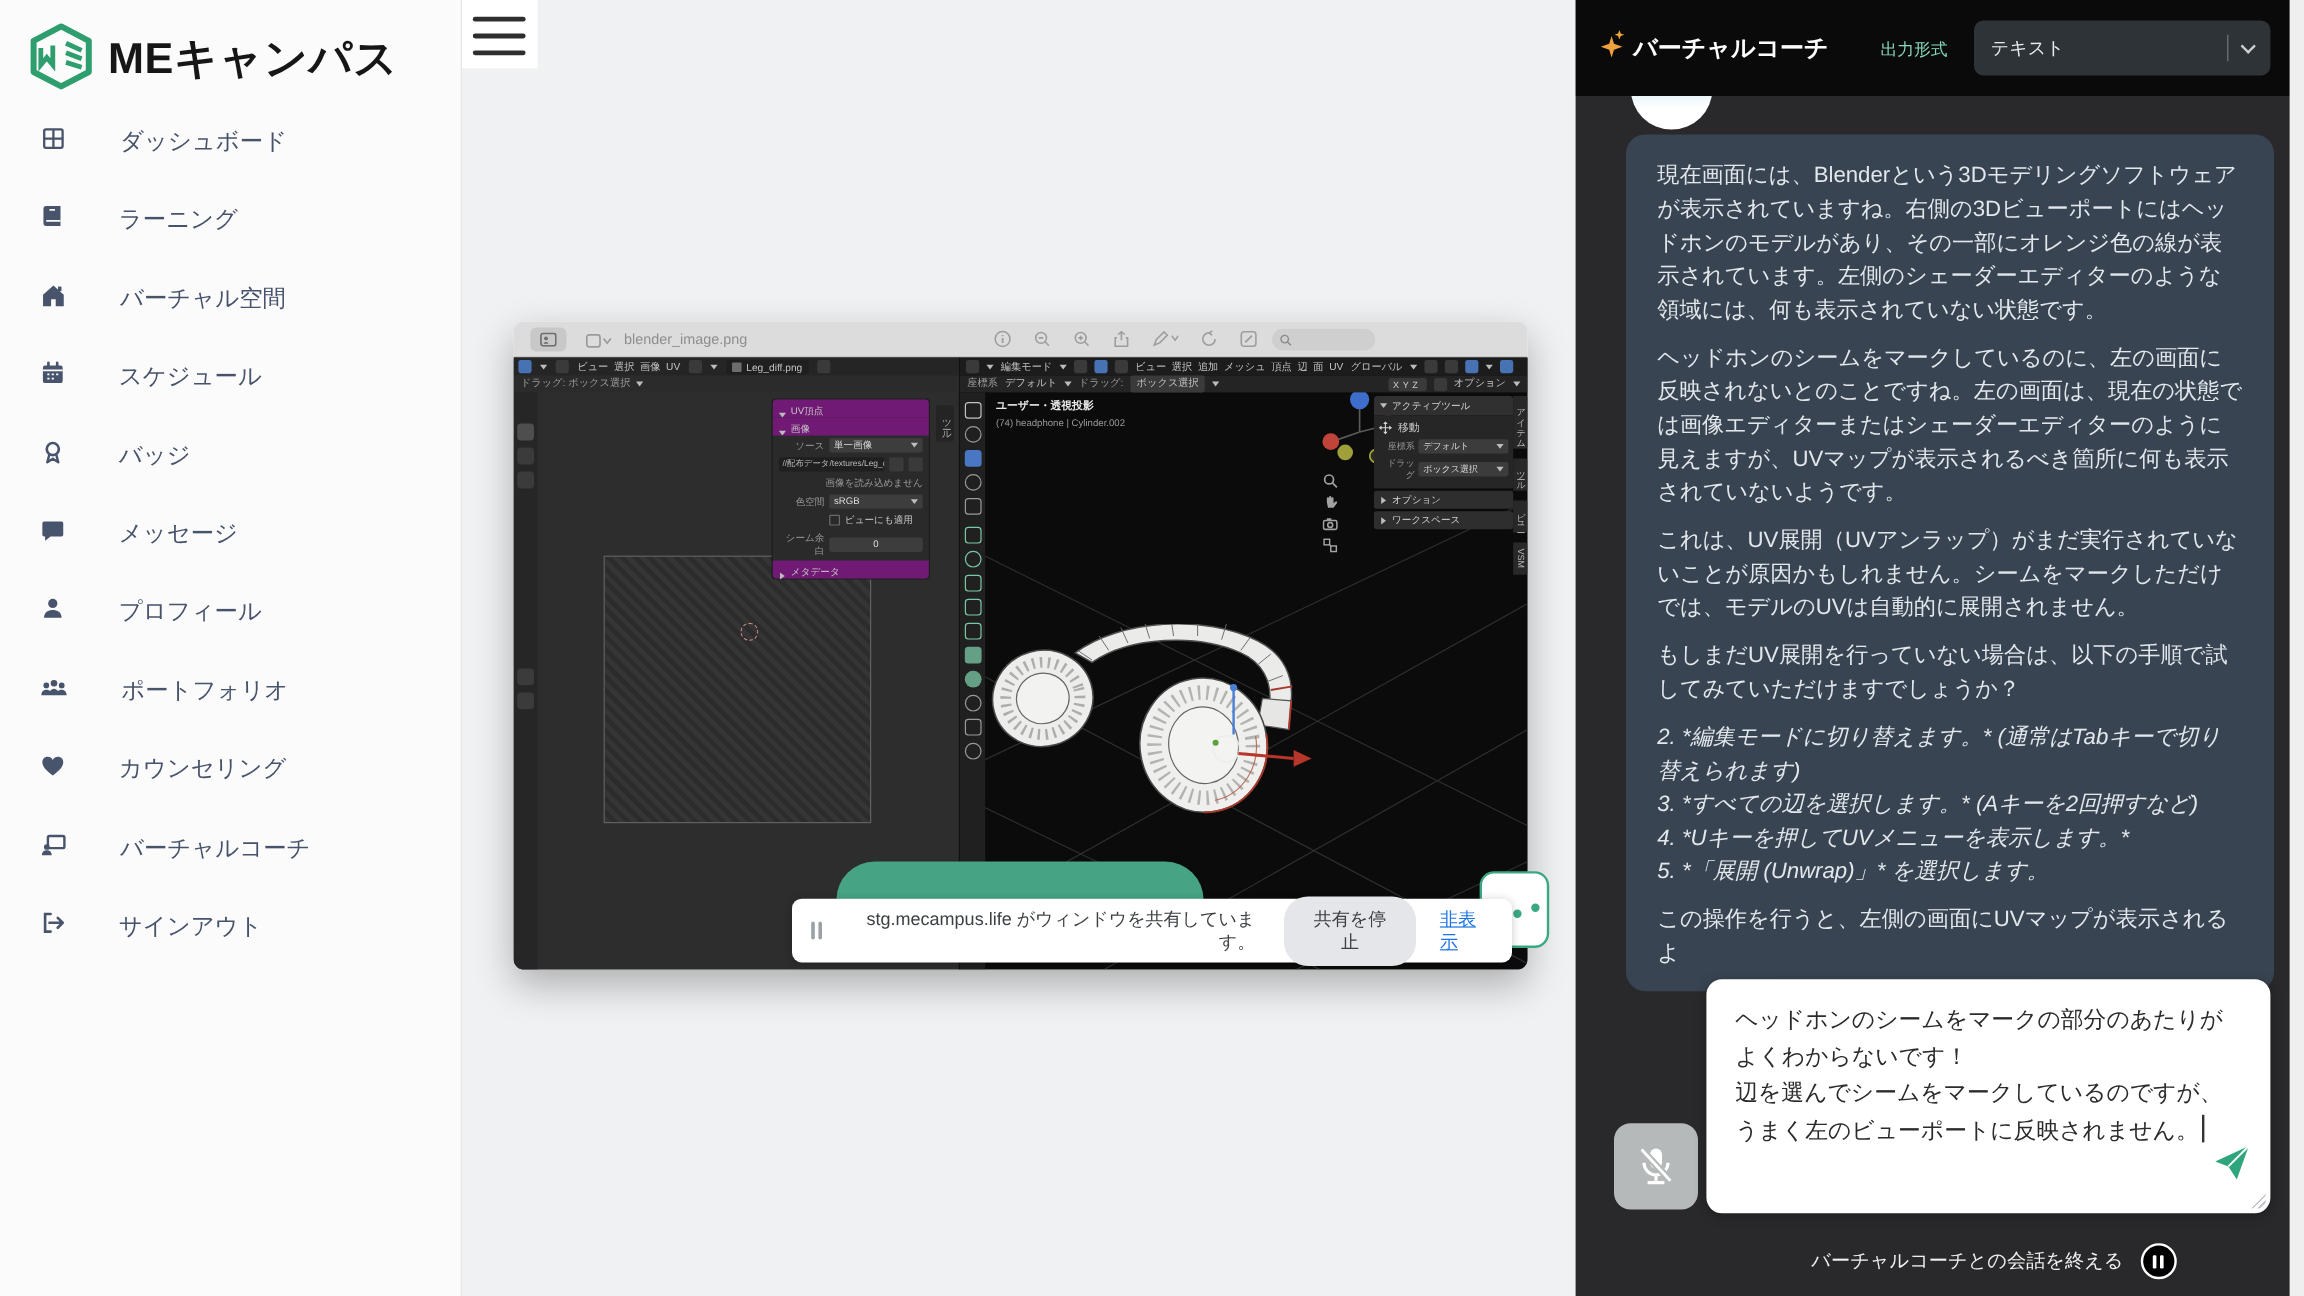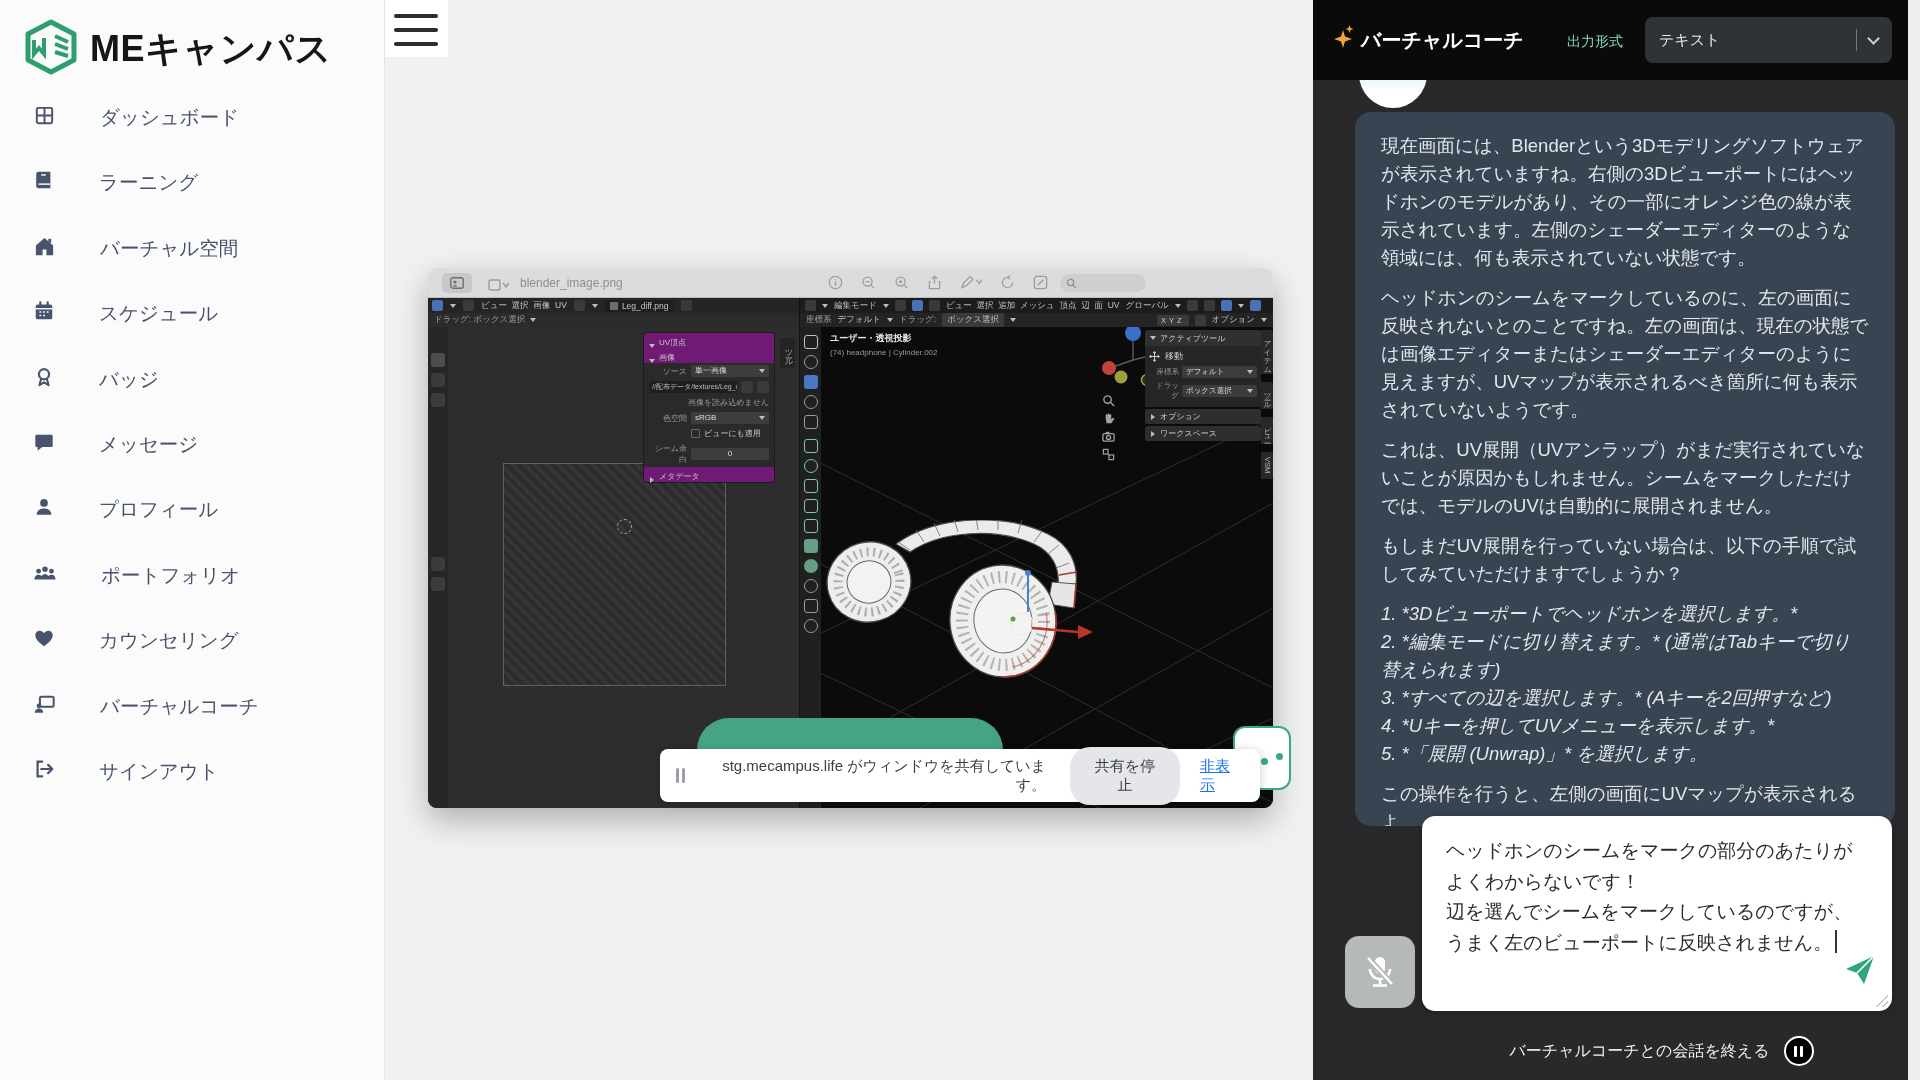--- a/index.html
+++ b/index.html
@@ -597,21 +597,20 @@
       <span class="chev"></span>
     </div>
   </div>
 
   <div class="bubble">
     <p>現在画面には、Blenderという3Dモデリングソフトウェアが表示されていますね。右側の3Dビューポートにはヘッドホンのモデルがあり、その一部にオレンジ色の線が表示されています。左側のシェーダーエディターのような領域には、何も表示されていない状態です。</p>
     <p>ヘッドホンのシームをマークしているのに、左の画面に反映されないとのことですね。左の画面は、現在の状態では画像エディターまたはシェーダーエディターのように見えますが、UVマップが表示されるべき箇所に何も表示されていないようです。</p>
     <p>これは、UV展開（UVアンラップ）がまだ実行されていないことが原因かもしれません。シームをマークしただけでは、モデルのUVは自動的に展開されません。</p>
     <p>もしまだUV展開を行っていない場合は、以下の手順で試してみていただけますでしょうか？</p>
     <div class="steps">
-      <div class="step">1. *3Dビューポートでヘッドホンを選択します。*</div>
       <div class="step">2. *編集モードに切り替えます。* (通常はTabキーで切り替えられます)</div>
       <div class="step">3. *すべての辺を選択します。* (Aキーを2回押すなど)</div>
       <div class="step">4. *Uキーを押してUVメニューを表示します。*</div>
       <div class="step">5. *「展開 (Unwrap)」* を選択します。</div>
     </div>
     <p style="margin-top:12px">この操作を行うと、左側の画面にUVマップが表示されるよ</p>
   </div>
 
   <div class="mic-btn">
     <svg width="32" height="36" viewBox="0 0 32 36">

